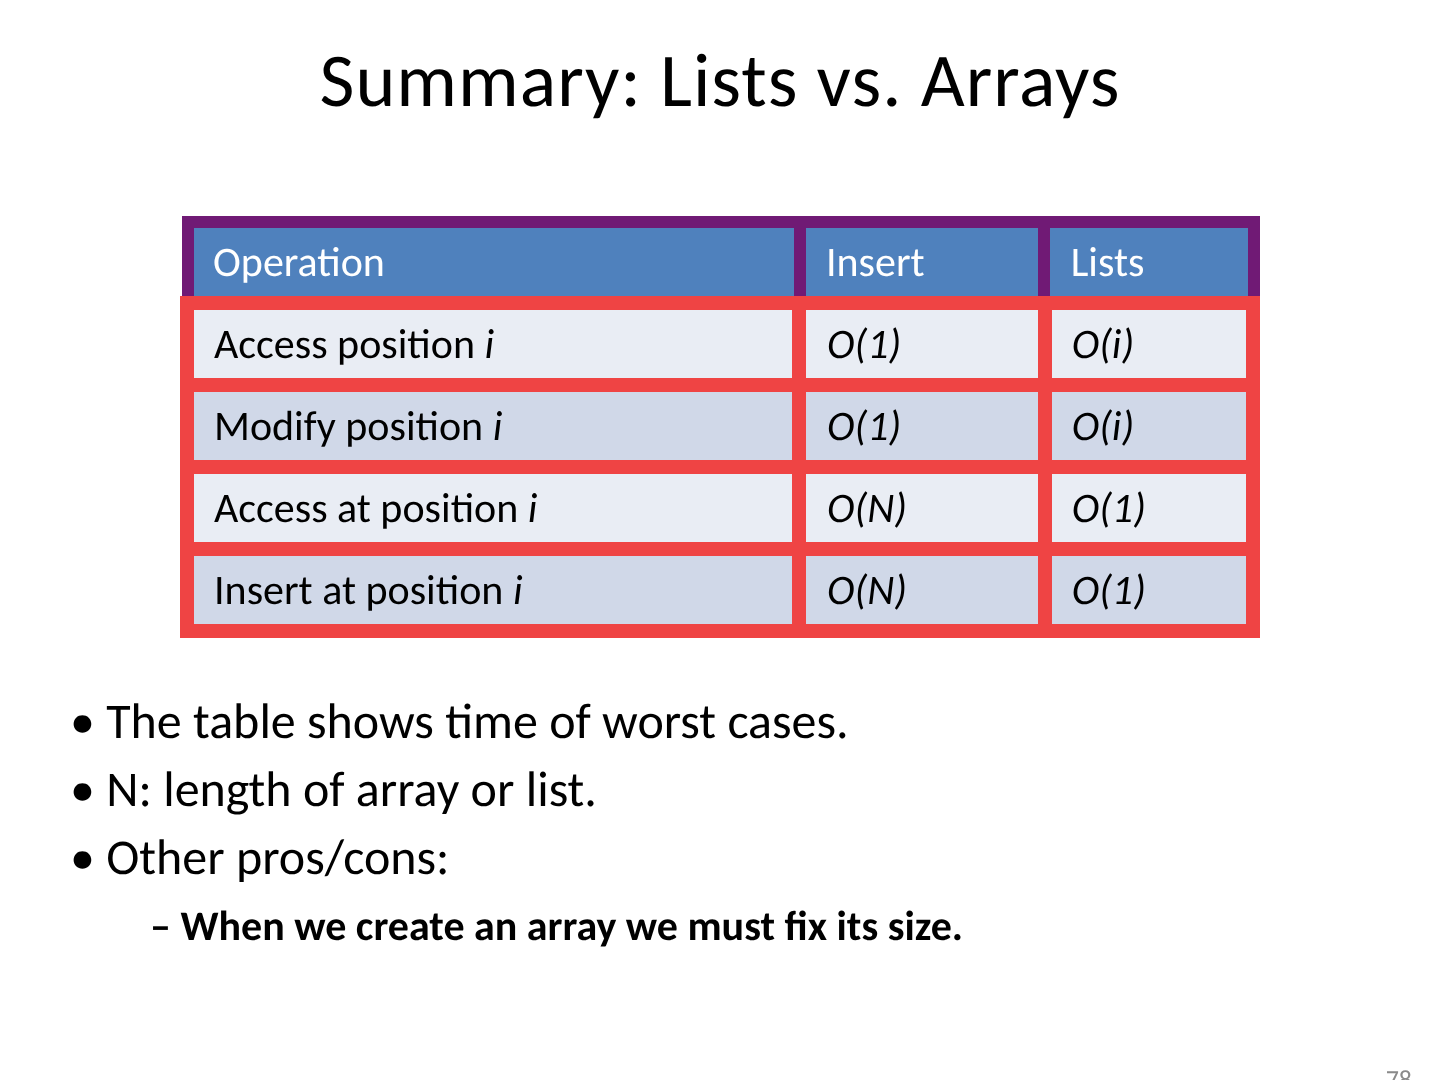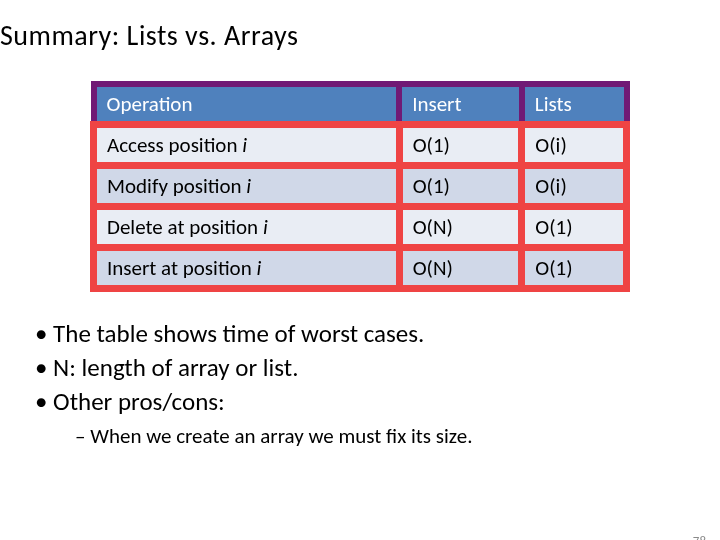--- a/index.html
+++ b/index.html
@@ -12,25 +12,25 @@
     color: #000;
     overflow: hidden;
   }
   .slide {
     position: relative;
     width: 720px;
     height: 540px;
     box-sizing: border-box;
   }
   .title {
-    text-align: left;
-    font-size: 28px;
+    text-align: center;
+    font-size: 38px;
     font-weight: 400;
     margin-top: 18px;
-    margin-bottom: 28px;
+    margin-bottom: 44px;
     letter-spacing: 0.5px;
   }
   .table-wrap {
     margin: 0 auto;
     width: 540px;
   }
   table {
     border-collapse: collapse;
     width: 100%;
     font-size: 21px;
@@ -47,37 +47,38 @@
     padding: 4px 10px;
     text-align: left;
     border: 7px solid #ef4444;
   }
   tbody tr:nth-child(odd) td {
     background: #e9edf4;
   }
   tbody tr:nth-child(even) td {
     background: #d0d8e8;
   }
-  .ital { }
+  .ital { font-style: italic; }
   .bullets {
     list-style: none;
     margin: 25px 0 0 35px;
     padding: 0;
     font-size: 25px;
     line-height: 1.35;
   }
   .bullets > li::before {
     content: "• ";
   }
   .sub-bullets {
     list-style: none;
     margin: 4px 4px 0 40px;
     padding: 0;
     font-size: 21px;
     line-height: 1.35;
+    font-weight: bold;
   }
   .sub-bullets > li::before {
     content: "– ";
   }
   .pagenum {
     position: absolute;
     right: 14px;
     bottom: 10px;
     font-size: 13px;
     color: #8a8a8a;
@@ -105,21 +106,21 @@
           <td><span>Access position </span><span class="op-i">i</span></td>
           <td class="ital">O(1)</td>
           <td class="ital">O(i)</td>
         </tr>
         <tr>
           <td><span>Modify position </span><span class="op-i">i</span></td>
           <td class="ital">O(1)</td>
           <td class="ital">O(i)</td>
         </tr>
         <tr>
-          <td><span>Delete at position </span><span class="op-i">i</span></td>
+          <td><span>Access at position </span><span class="op-i">i</span></td>
           <td class="ital">O(N)</td>
           <td class="ital">O(1)</td>
         </tr>
         <tr>
           <td><span>Insert at position </span><span class="op-i">i</span></td>
           <td class="ital">O(N)</td>
           <td class="ital">O(1)</td>
         </tr>
       </tbody>
     </table>

